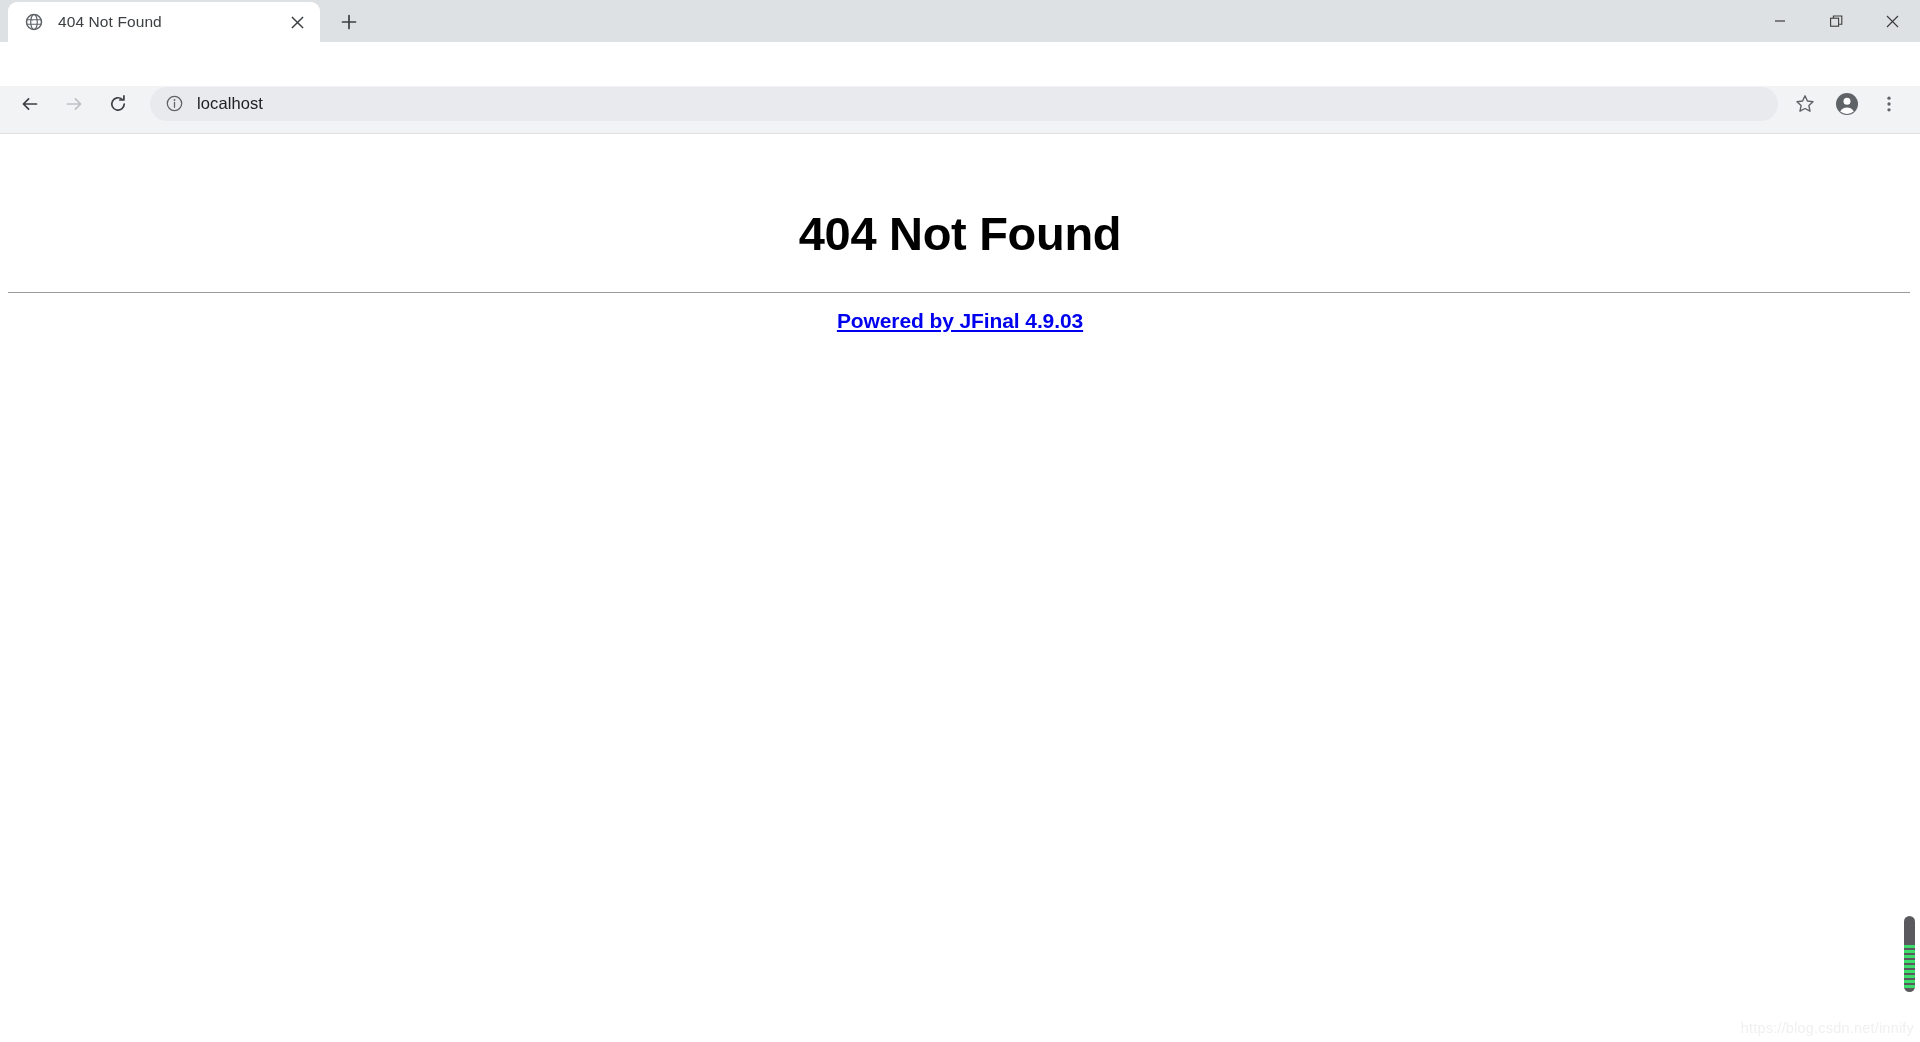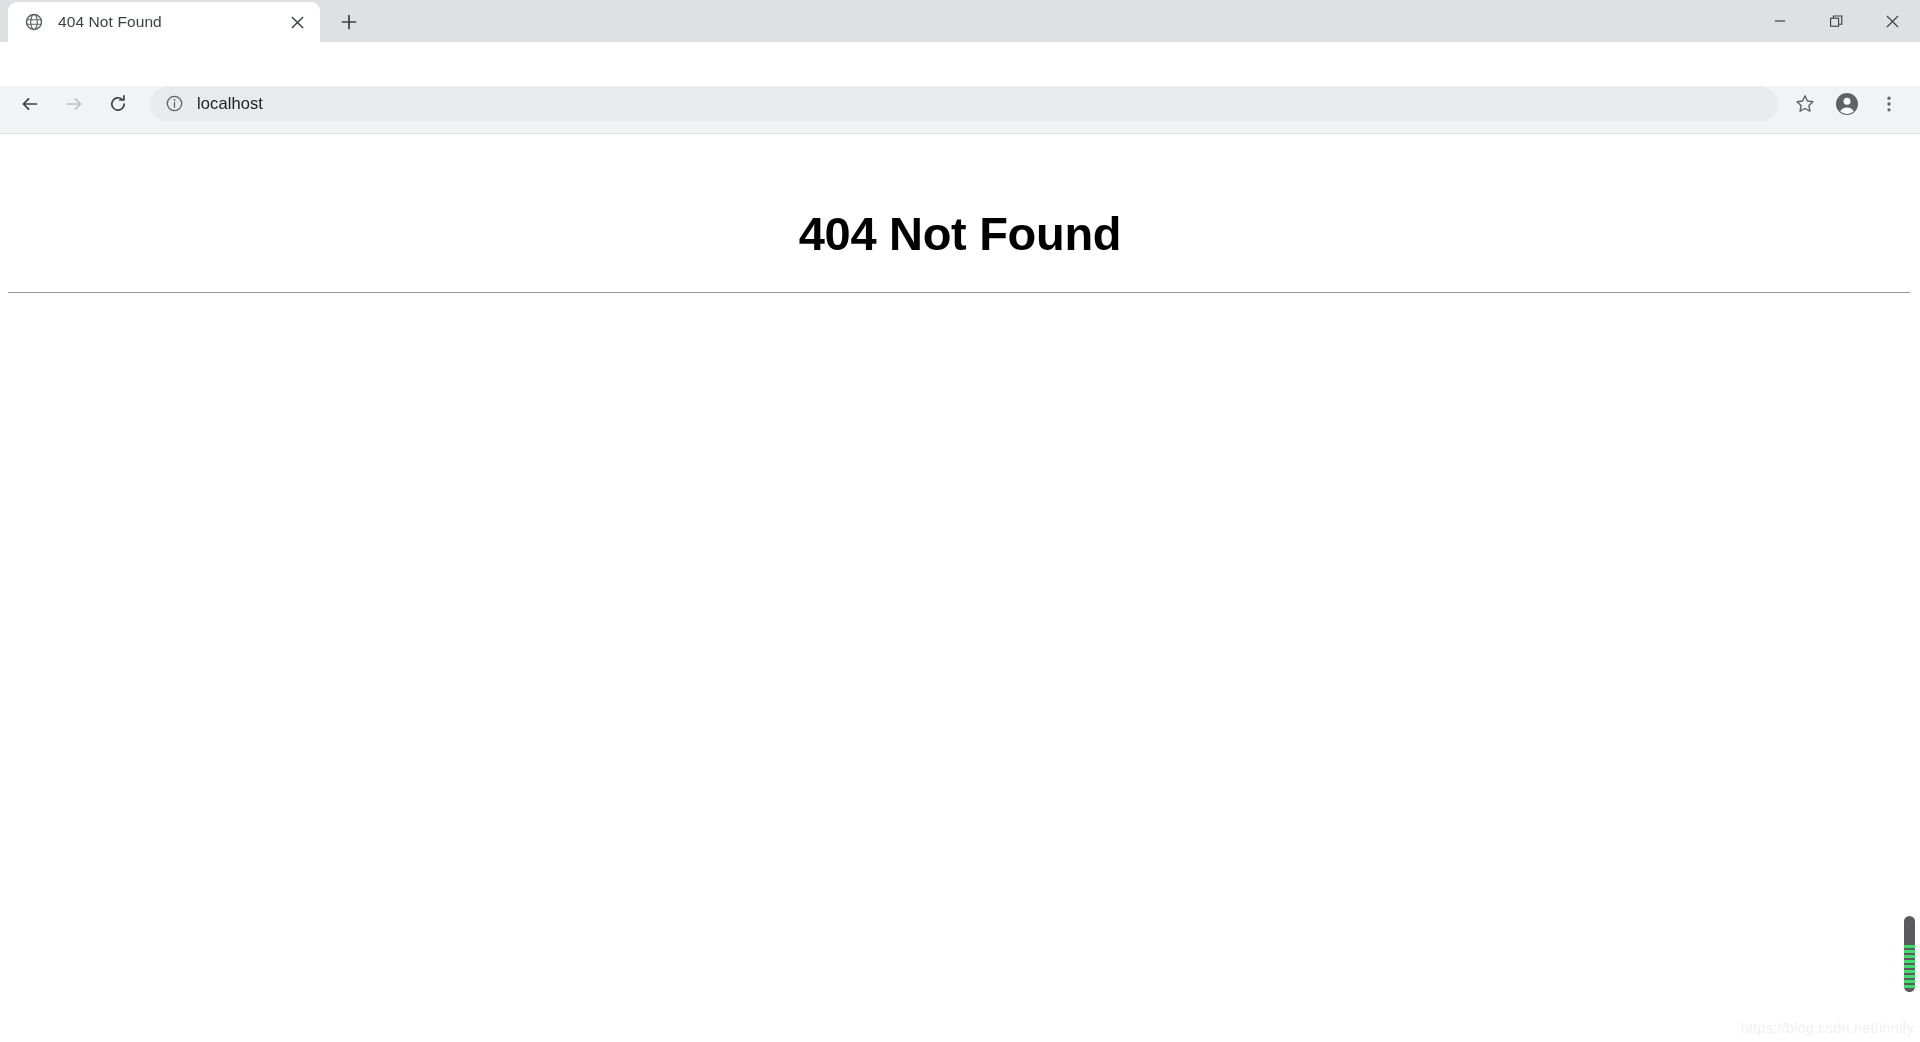--- a/index.html
+++ b/index.html
@@ -379,20 +379,23 @@
   </div>
 
   <div class="page-viewport">
 
     <div class="page-body">
 
       <h1 class="page-heading">404 Not Found</h1>
 
       <hr class="page-rule">
 
+      <div class="powered-line">
+        <a class="powered-link">Powered by JFinal 4.9.03</a>
+      </div>
 
     </div>
 
     <div class="page-scrollbar">
       <div class="scroll-thumb">
         <div class="scroll-thumb-stripes"></div>
       </div>
     </div>
 
     <div class="watermark">https://blog.csdn.net/innify</div>

